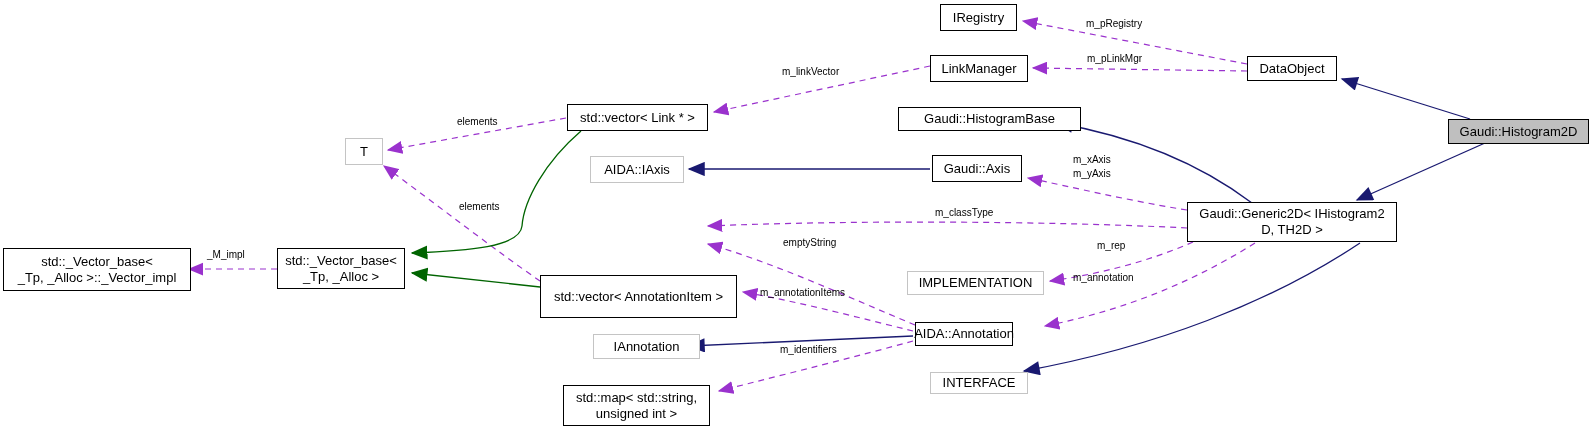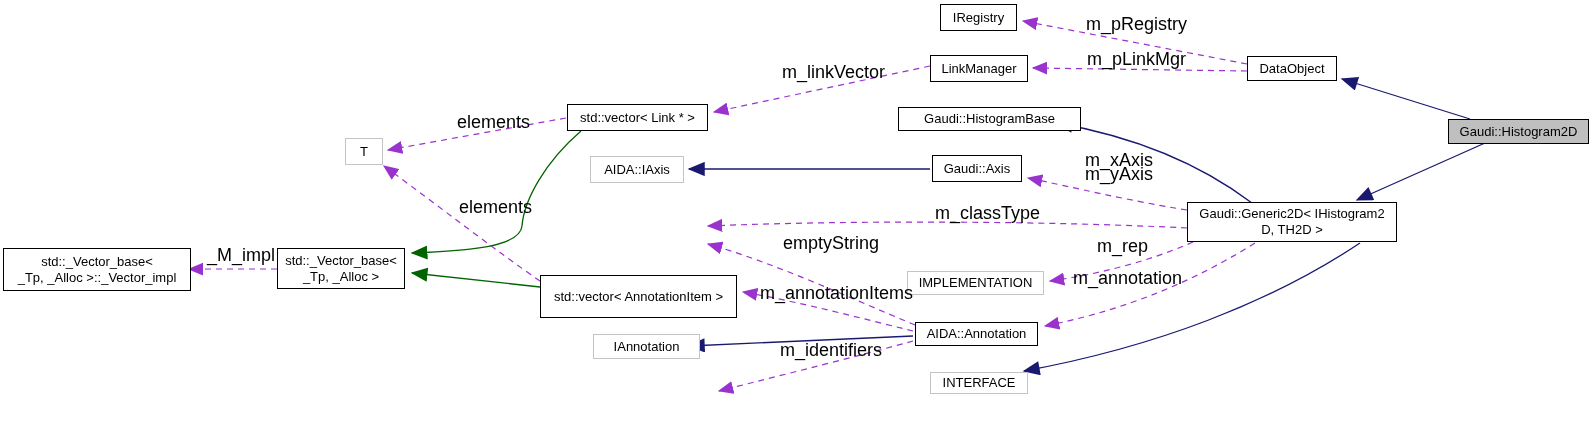--- a/index.html
+++ b/index.html
@@ -9,23 +9,23 @@
   }
   #edges{position:absolute;left:0;top:0;width:1595px;height:431px;}
   .node{
     position:absolute;box-sizing:border-box;background:#ffffff;border:1px solid #000000;
     display:flex;flex-direction:column;align-items:center;justify-content:center;
     font-size:13px;line-height:1.22;color:#000;text-align:center;white-space:nowrap;z-index:2;
   }
   .node.undoc{border-color:#c4c4c4;}
   .node.highlight{background:#bfbfbf;border-color:#000000;}
   .elabel{
-    position:absolute;font-size:18px;color:#000;white-space:nowrap;z-index:3;line-height:14px;
+    position:absolute;font-size:10px;color:#000;white-space:nowrap;z-index:3;line-height:14px;
   }
-  .elabel.center{text-align:right;}
+  .elabel.center{text-align:left;}
   .elabel span{display:block;}
 </style>
 </head>
 <body>
 
 <div id="canvas">
 
   <svg id="edges" width="1595" height="431" viewBox="0 0 1595 431">
     <defs>
       <marker id="arrow-purple" viewBox="0 0 12 10" refX="11" refY="5" markerWidth="13" markerHeight="11" orient="auto">
@@ -108,28 +108,32 @@
   <div class="node" style="left:277px;top:248px;width:128px;height:41px">
     <span>std::_Vector_base&lt;</span>
     <span>_Tp, _Alloc &gt;</span>
   </div>
   <div class="node" style="left:540px;top:275px;width:197px;height:43px">
     <span>std::vector&lt; AnnotationItem &gt;</span>
   </div>
   <div class="node undoc" style="left:907px;top:271px;width:137px;height:24px">
     <span>IMPLEMENTATION</span>
   </div>
-  <div class="node" style="left:915px;top:322px;width:123px;height:24px">
+  <div class="node" style="left:915px;top:322px;width:98px;height:24px">
     <span>AIDA::Annotation</span>
   </div>
   <div class="node undoc" style="left:593px;top:334px;width:107px;height:25px">
     <span>IAnnotation</span>
   </div>
   <div class="node undoc" style="left:930px;top:372px;width:98px;height:22px">
     <span>INTERFACE</span>
+  </div>
+  <div class="node" style="left:563px;top:385px;width:147px;height:41px">
+    <span>std::map&lt; std::string,</span>
+    <span>unsigned int &gt;</span>
   </div>
 
   <div class="elabel" style="left:1086px;top:17px">m_pRegistry</div>
   <div class="elabel" style="left:1087px;top:52px">m_pLinkMgr</div>
   <div class="elabel" style="left:782px;top:65px">m_linkVector</div>
   <div class="elabel" style="left:457px;top:115px">elements</div>
   <div class="elabel" style="left:459px;top:200px">elements</div>
   <div class="elabel" style="left:207px;top:248px">_M_impl</div>
   <div class="elabel center" style="left:1073px;top:153px;width:80px">
     <span>m_xAxis</span>

